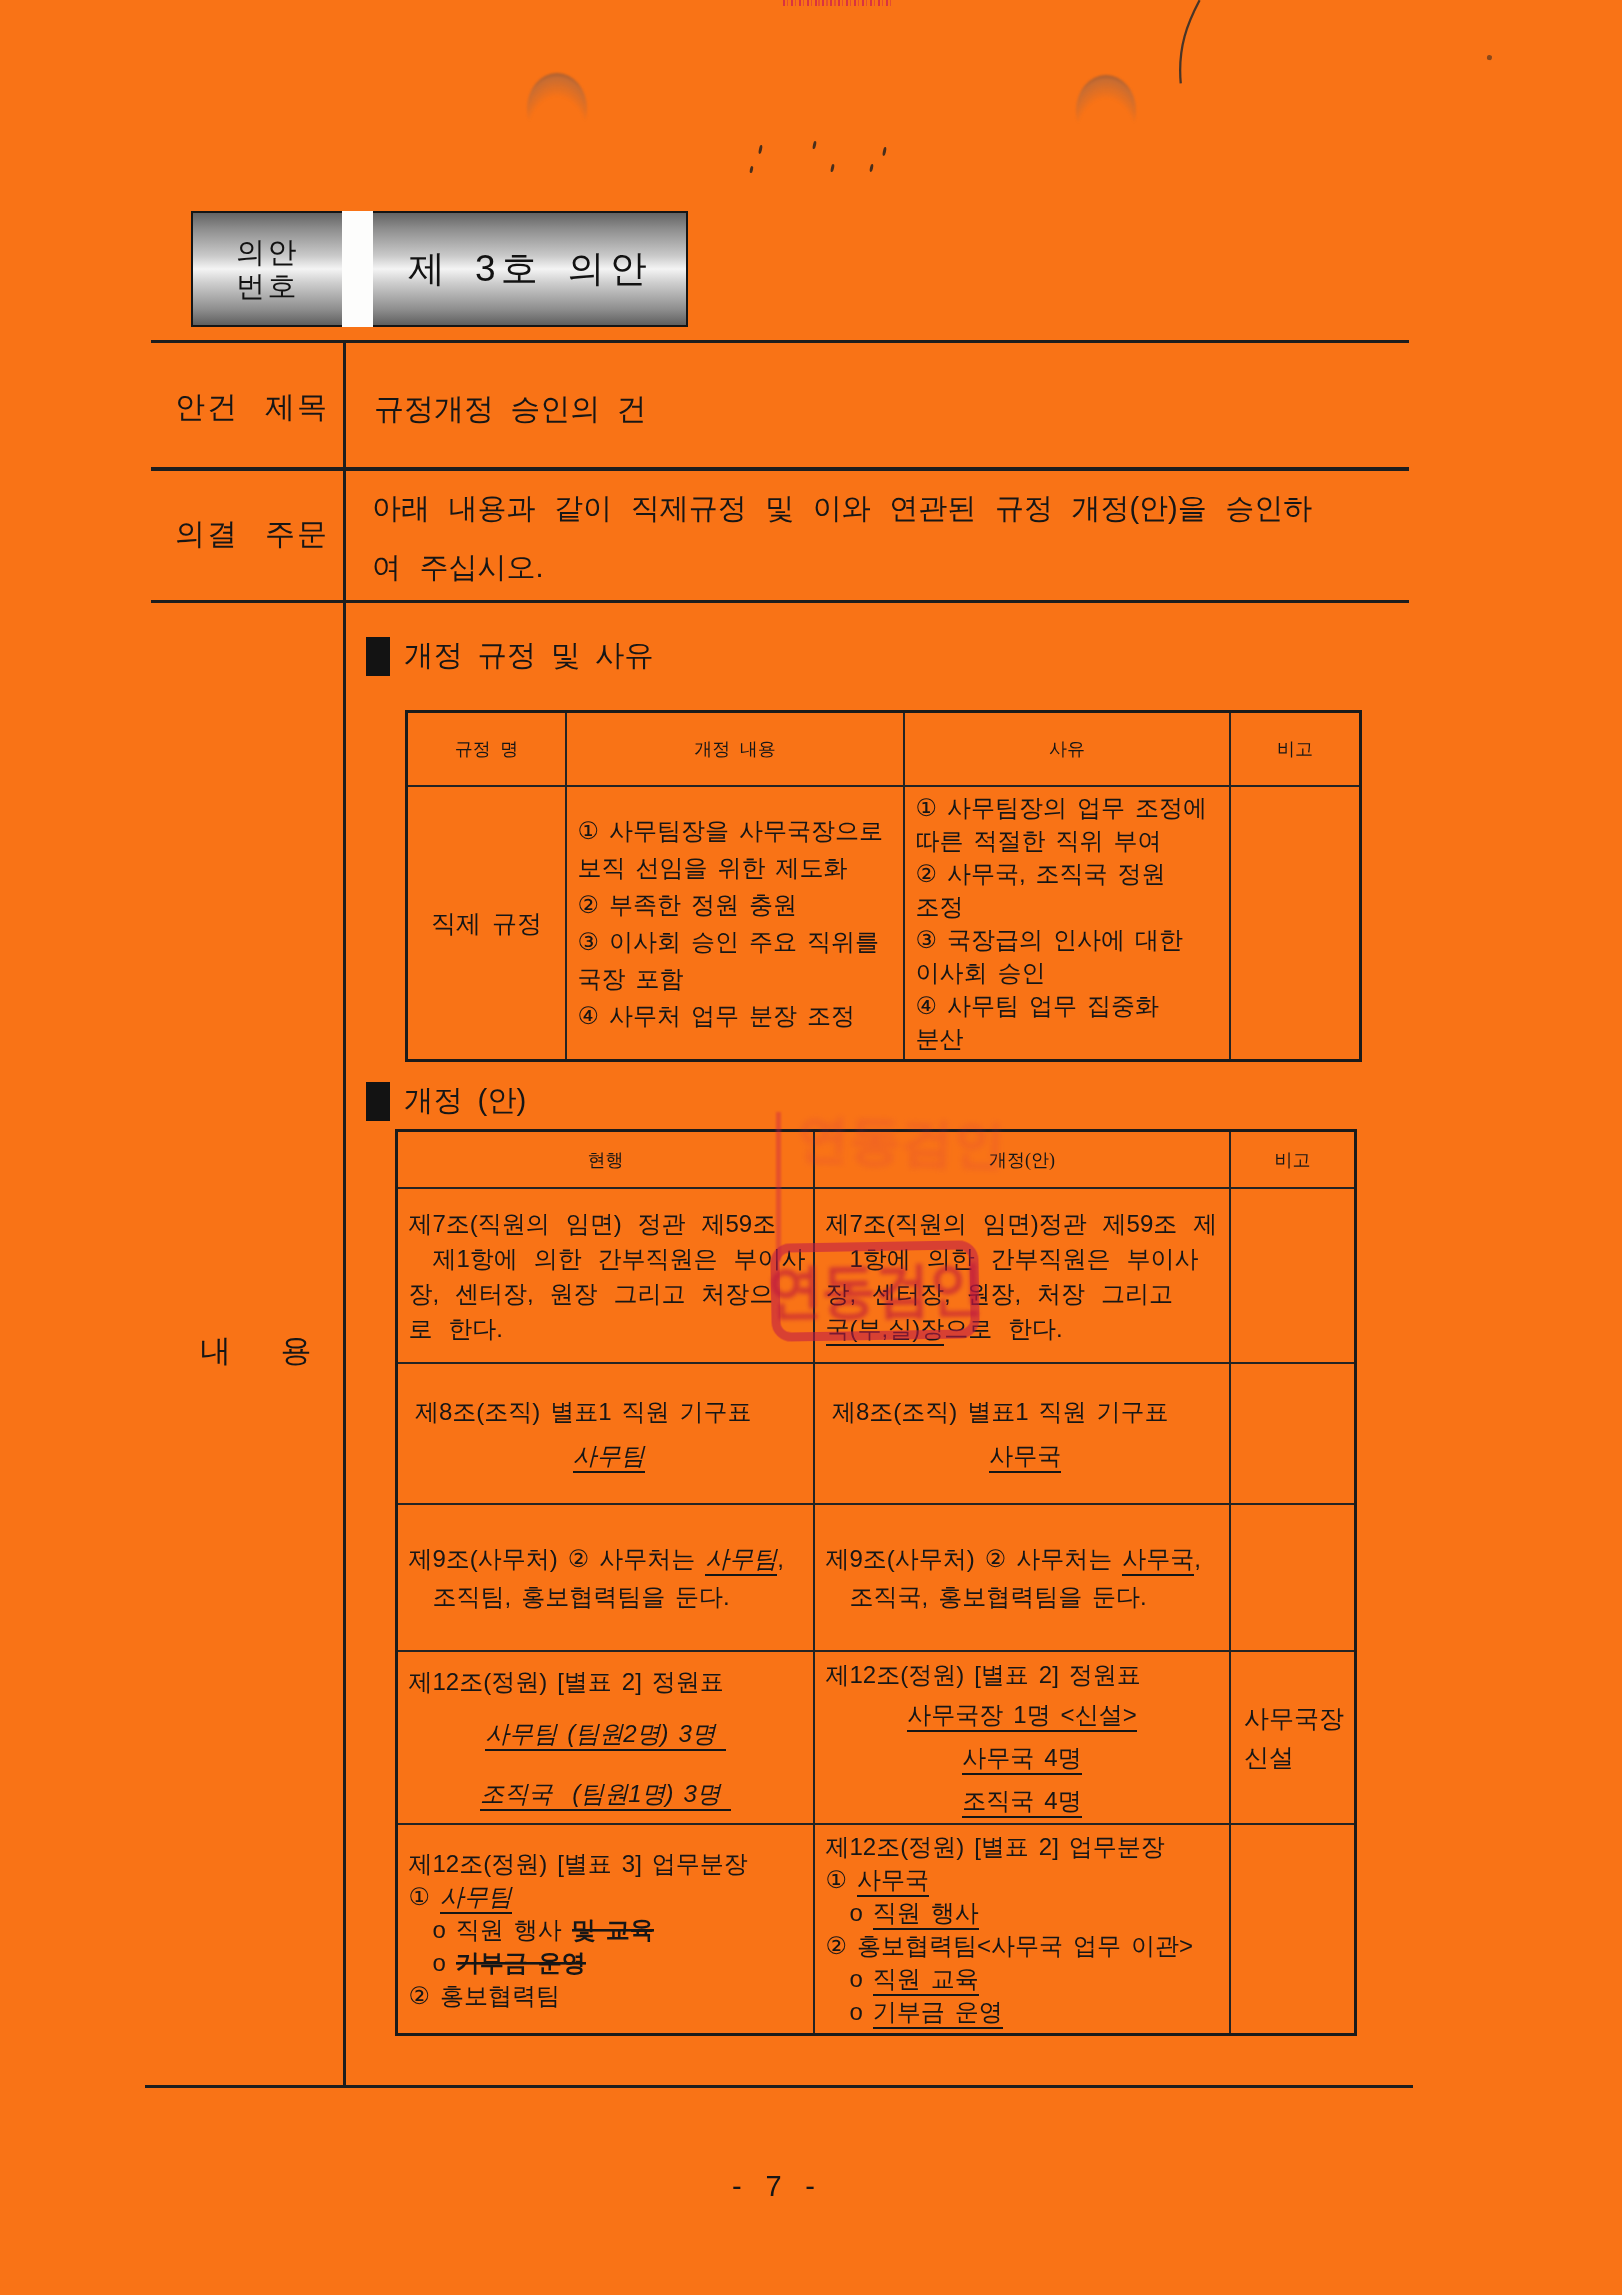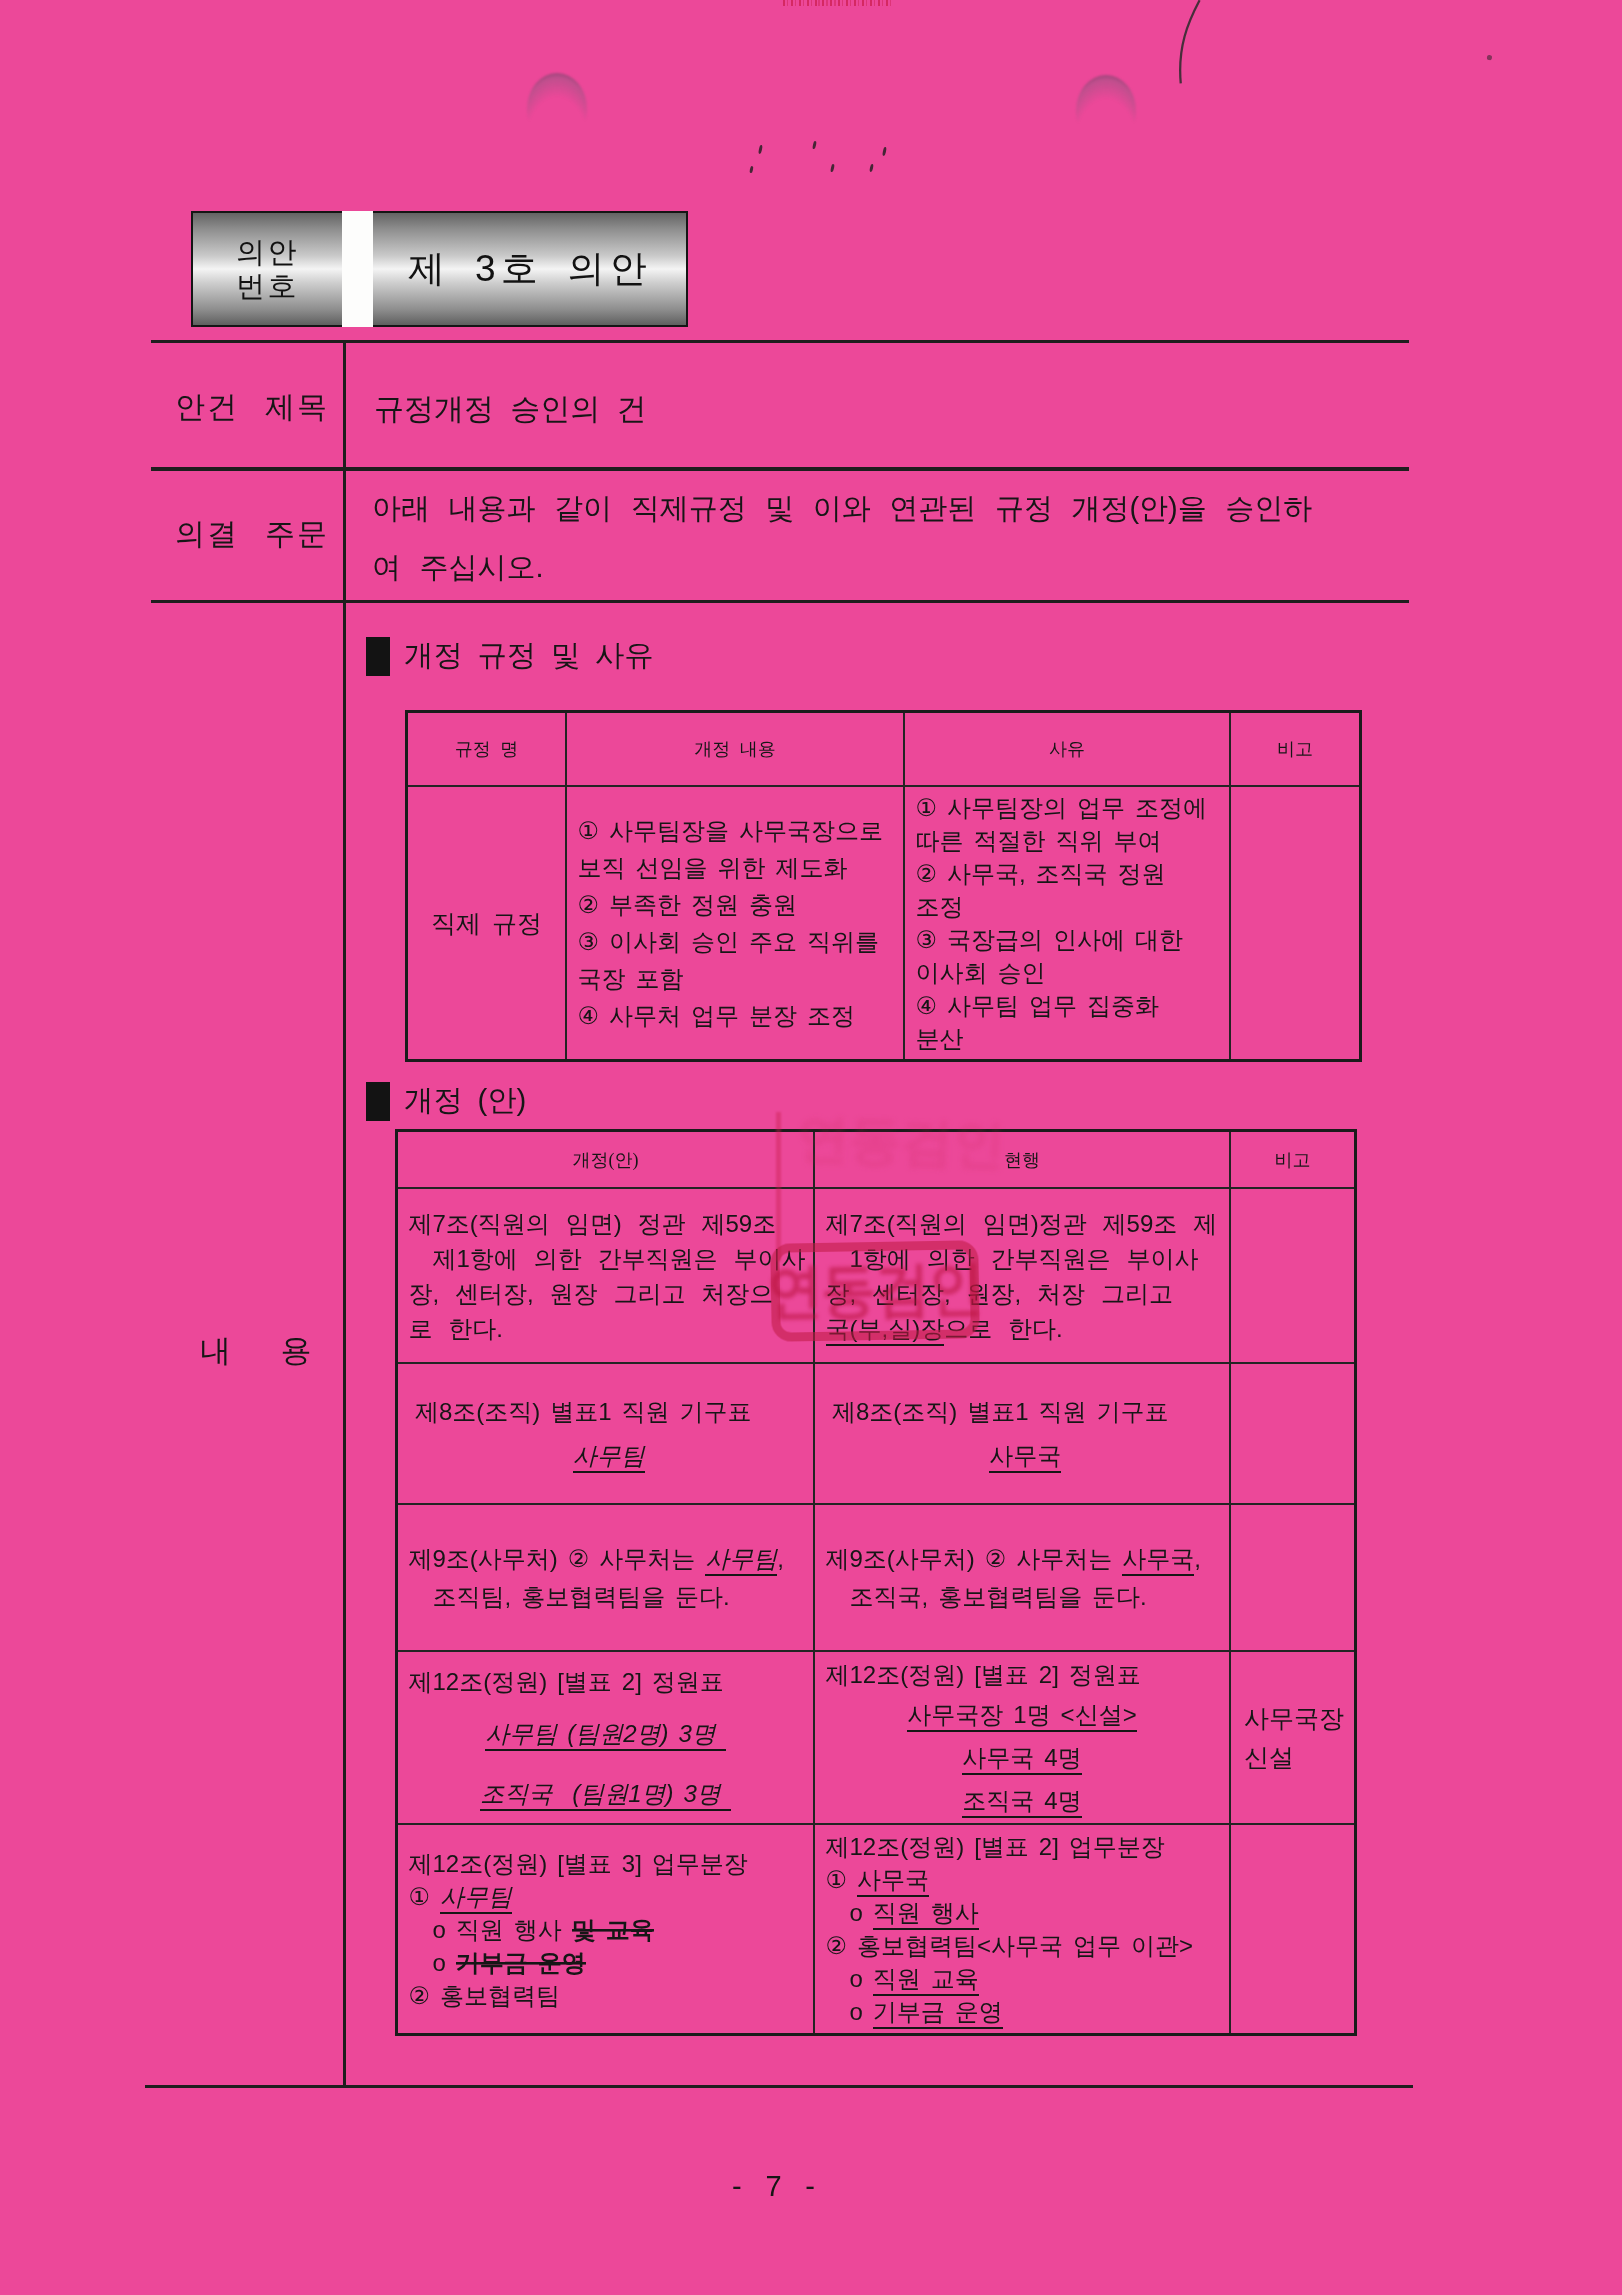--- a/index.html
+++ b/index.html
@@ -1,17 +1,17 @@
 <!DOCTYPE html>
 <html style="font-size:10.5px"><head>
 <meta charset="utf-8">
 <style>
   html,body{margin:0;padding:0;background:#e9e9e9;}
   .page{
-    position:relative;width:1623px;height:2295px;background:#ec4899;
+    position:relative;width:1623px;height:2295px;background:#f97316;
     font-family:"Liberation Sans","DejaVu Sans",sans-serif;color:#161616;
     overflow:hidden;
   }
   
   .arch{position:absolute;width:60px;height:72px;border-radius:50%;
     background:radial-gradient(95% 135% at 50% 112%, rgba(255,255,255,0) 58%, rgba(90,95,115,.30) 78%, rgba(38,42,58,.78) 95%, rgba(38,42,58,0) 100%);
     filter:blur(1.3px);}
   .speckles{position:absolute;left:783px;top:0;width:111px;height:5.9px;
     background:repeating-linear-gradient(90deg, rgba(205,30,80,.75) 0 2px, rgba(205,30,80,0) 2px 3.9px, rgba(205,30,80,.45) 3.9px 5.2px, rgba(205,30,80,0) 5.2px 7.9px);
     filter:blur(0.4px);}
@@ -146,22 +146,22 @@
       </div>
     <div class="cell body-cell c-last r-last"></div>
   </div>
 
   <div class="sec-heading" style="left:366px;top:1081px;">
     <span class="square"></span>
     <span>개정 (안)</span>
   </div>
 
   <div class="grid-table t2">
+    <div class="cell hdr">현행</div>
     <div class="cell hdr">개정(안)</div>
-    <div class="cell hdr">현행</div>
     <div class="cell hdr c-last">비고</div>
 
     <div class="cell body-cell just">
         <div class="rl"><span>제7조(직원의 임면) 정관 제59조</span></div>
         <div class="rl"><span>　제1항에 의한 간부직원은 부이사</span></div>
         <div class="rl"><span>장, 센터장, 원장 그리고 처장으</span></div>
         <div class="rl"><span>로 한다.</span></div>
       </div>
     <div class="cell body-cell just">
         <div class="rl"><span>제7조(직원의 임면)정관 제59조 제</span></div>

